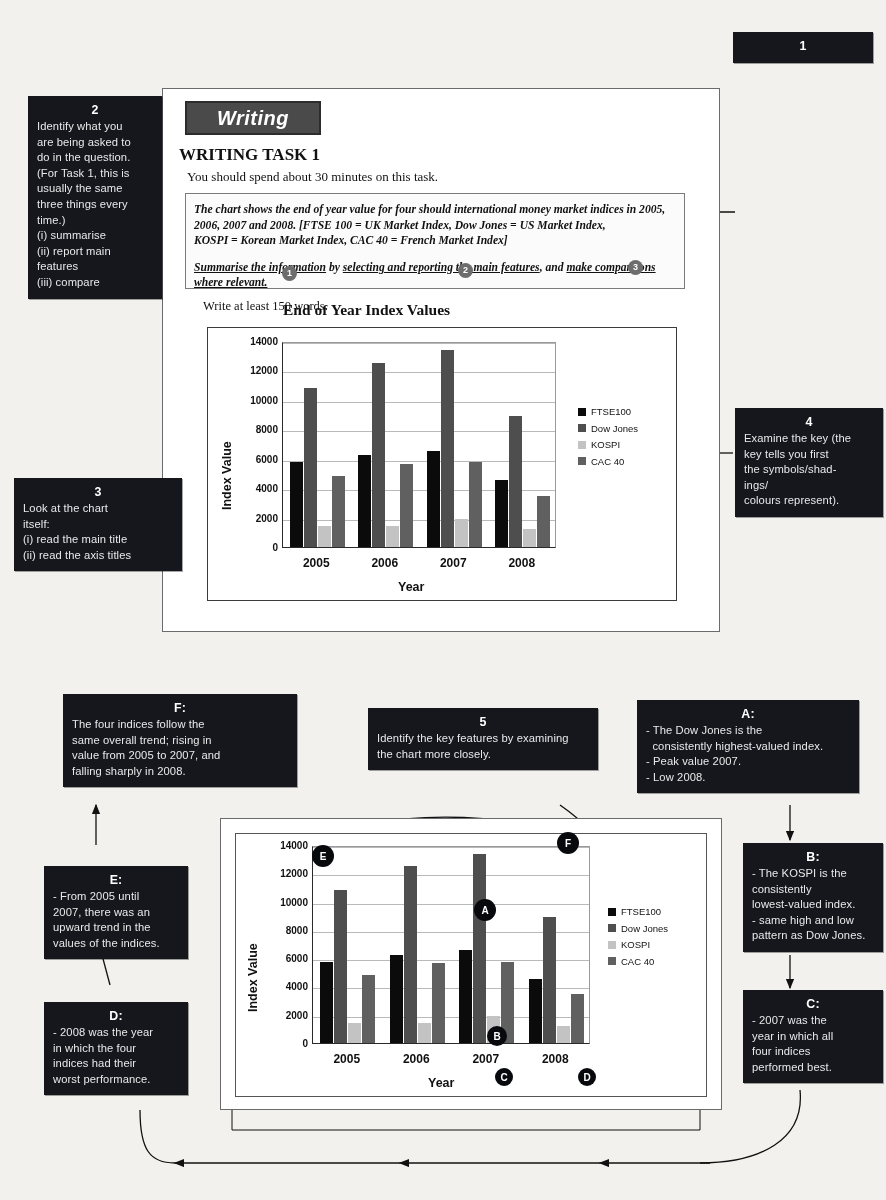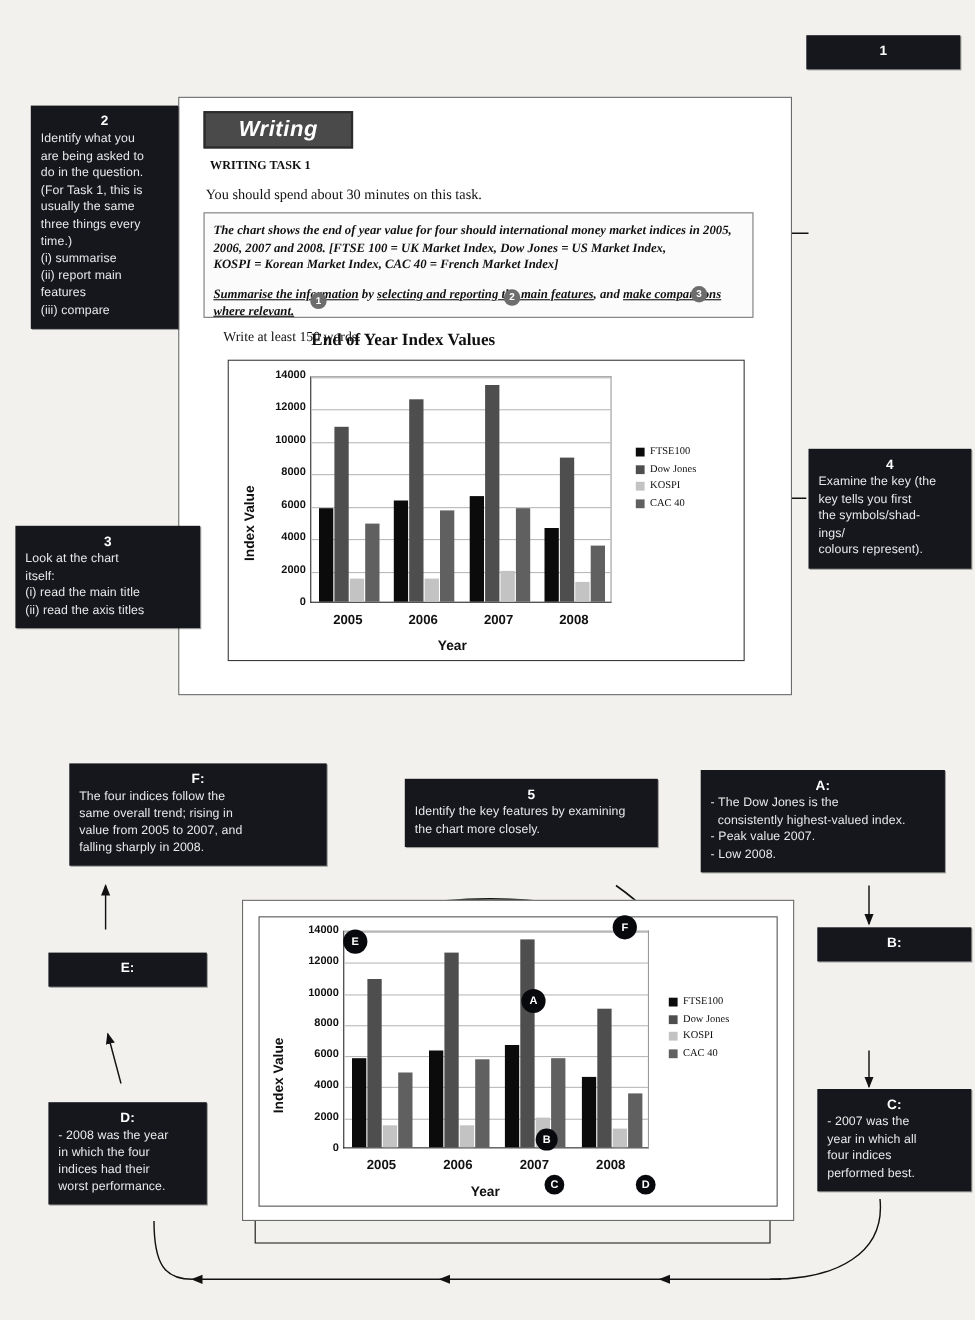--- a/index.html
+++ b/index.html
@@ -37,21 +37,21 @@
   .sheet-top{left:162px;top:88px;width:556px;height:542px;}
 
   .writing-tab{
     position:absolute;left:22px;top:12px;width:132px;height:30px;
     background:#4a4a4a;border:2px solid #2c2c2c;
     color:#ffffff;font-family:"Liberation Sans",sans-serif;
     font-weight:bold;font-size:20px;font-style:italic;
     letter-spacing:.5px;
     display:flex;align-items:center;justify-content:center;
   }
-  .wt1{position:absolute;left:28px;top:56px;font-family:"Liberation Serif",serif;font-weight:bold;font-size:11px;}
+  .wt1{position:absolute;left:16px;top:56px;font-family:"Liberation Serif",serif;font-weight:bold;font-size:17px;}
   .wspend{position:absolute;left:24px;top:80px;font-family:"Liberation Serif",serif;font-size:13px;}
 
   .qbox{
     position:absolute;left:22px;top:104px;width:500px;height:96px;
     border:1px solid #7b7b7b;background:#fbfbfb;
     font-family:"Liberation Serif",serif;font-style:italic;font-weight:bold;
     font-size:11.6px;line-height:15.5px;padding:8px 8px 0 8px;box-sizing:border-box;
   }
   .qbox .p2{margin-top:11px;}
   .qbox .u{text-decoration:underline;}
@@ -70,21 +70,21 @@
 
   
   .chartbox{position:absolute;background:#ffffff;border:1.5px solid #3b3b3b;}
   .plot{position:absolute;background:#ffffff;border:1px solid #9a9a9a;border-left:1.5px solid #2a2a2a;border-bottom:1.5px solid #2a2a2a;}
   .grid{position:absolute;left:0;right:0;height:1px;background:#b9b9b9;}
   .bar{position:absolute;bottom:0;}
   .ytick{position:absolute;font-size:10px;font-weight:bold;text-align:right;font-family:"Liberation Sans",sans-serif;color:#111;}
   .xtick{position:absolute;font-size:12px;font-weight:bold;text-align:center;font-family:"Liberation Sans",sans-serif;color:#111;}
   .ylab{position:absolute;font-size:12.5px;font-weight:bold;transform:rotate(-90deg);transform-origin:left top;white-space:nowrap;font-family:"Liberation Sans",sans-serif;}
   .xlab{position:absolute;font-size:12.5px;font-weight:bold;font-family:"Liberation Sans",sans-serif;}
-  .legend{position:absolute;font-size:9.5px;font-family:Liberation Serif, serif;text-align:center;}
+  .legend{position:absolute;font-size:9.5px;font-family:Liberation Sans, sans-serif;text-align:center;}
   .legend .row{display:flex;align-items:center;margin-bottom:5.5px;}
   .legend .sw{width:8px;height:8px;margin-right:5px;display:inline-block;}
 
   .letterdot{
     position:absolute;border-radius:50%;background:#08090c;color:#fff;
     font-size:10px;font-weight:bold;display:flex;align-items:center;justify-content:center;
     font-family:"Liberation Sans",sans-serif;
   }
   svg.over{position:absolute;left:0;top:0;width:886px;height:1200px;pointer-events:none;}
 </style>
@@ -288,32 +288,41 @@
 <div class="note" style="left:637px;top:700px;width:222px;">
   <span class="hd">A:</span>
   <span class="ln">- The Dow Jones is the
   consistently highest-valued index.
 - Peak value 2007.
 - Low 2008.</span>
 </div>
 
 <div class="note" style="left:743px;top:843px;width:140px;">
   <span class="hd">B:</span>
+  <span class="ln">- The KOSPI is the
+consistently
+lowest-valued index.
+- same high and low
+pattern as Dow Jones.</span>
 </div>
 
 <div class="note" style="left:743px;top:990px;width:140px;">
   <span class="hd">C:</span>
   <span class="ln">- 2007 was the
 year in which all
 four indices
 performed best.</span>
 </div>
 
 <div class="note" style="left:44px;top:866px;width:144px;">
   <span class="hd">E:</span>
+  <span class="ln">- From 2005 until
+2007, there was an
+upward trend in the
+values of the indices.</span>
 </div>
 
 <div class="note" style="left:44px;top:1002px;width:144px;">
   <span class="hd">D:</span>
   <span class="ln">- 2008 was the year
 in which the four
 indices had their
 worst performance.</span>
 </div>
 

